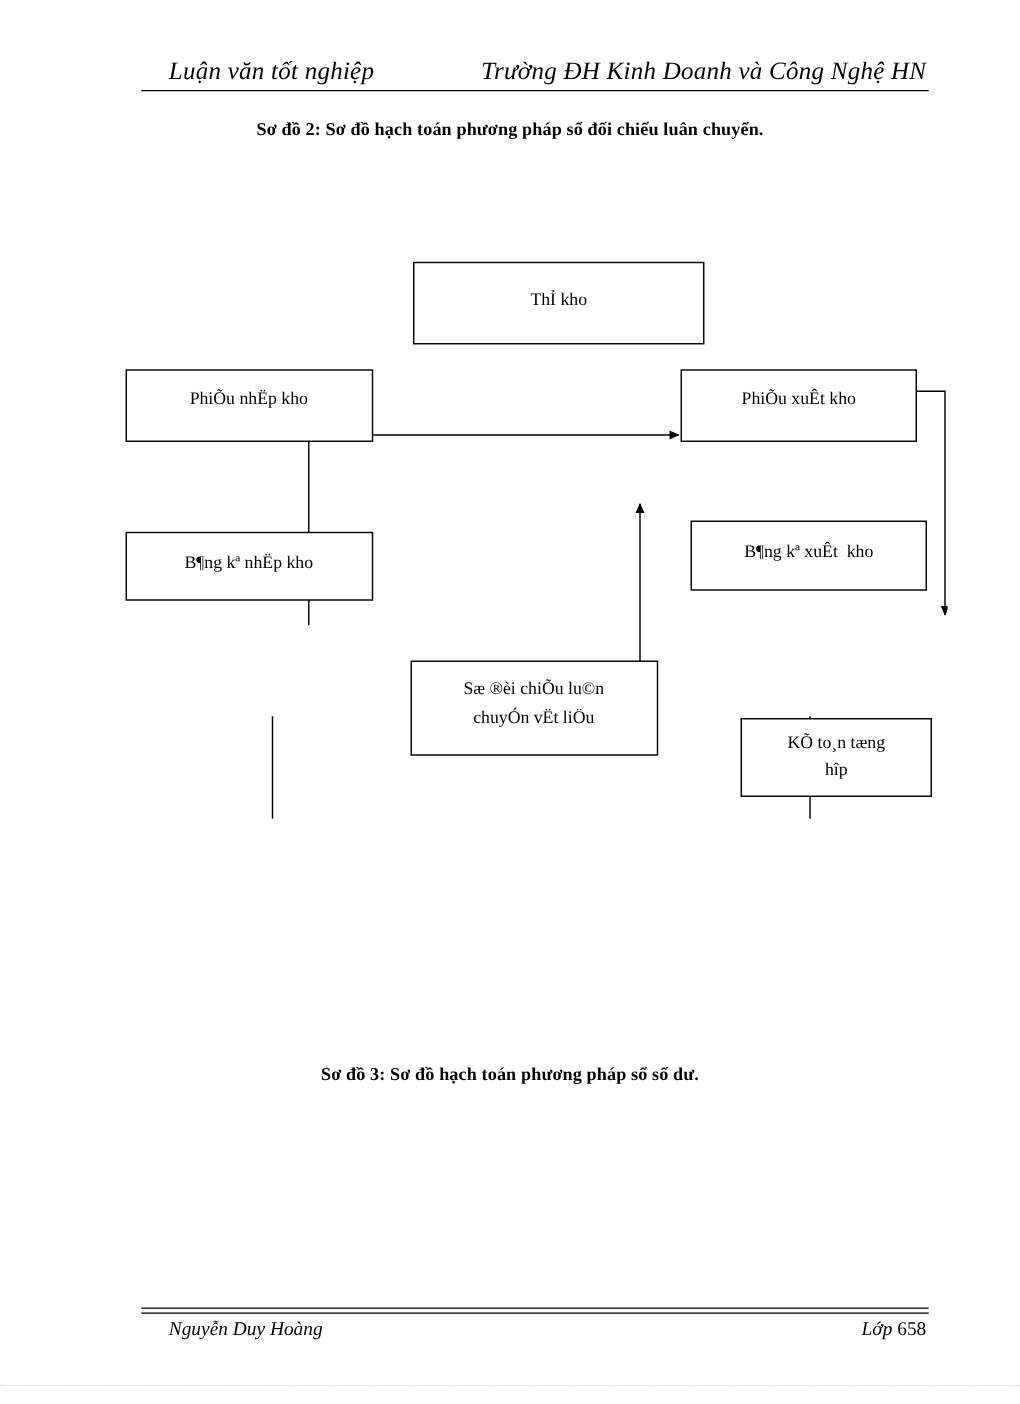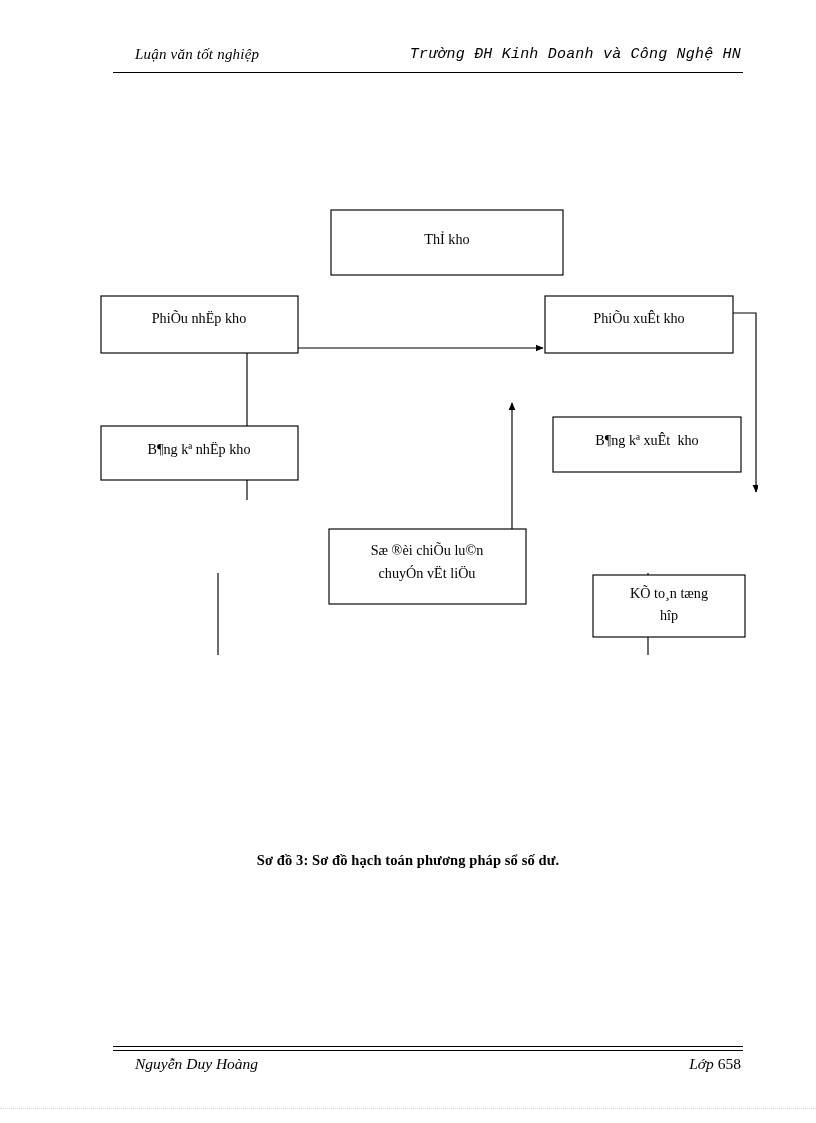--- a/index.html
+++ b/index.html
@@ -25,26 +25,26 @@
   
   .doc-header {
     position: absolute;
     left: 113px;
     top: 46px;
     width: 630px;
     display: flex;
     justify-content: space-between;
     align-items: flex-end;
     font-style: italic;
-    font-size: 15px;
+    font-size: 20px;
     letter-spacing: .2px;
     white-space: nowrap;
   }
   .doc-header .hdr-left { padding-left: 22px; }
-  .doc-header .hdr-right { padding-right: 2px; font-family: Liberation Mono, monospace; }
+  .doc-header .hdr-right { padding-right: 2px; }
   .header-rule {
     position: absolute;
     left: 113px;
     top: 72px;
     width: 630px;
     border-top: 1.3px solid #000;
   }
 
   
   .caption {
@@ -143,20 +143,21 @@
 <body>
 
 <div class="page">
 
   <div class="doc-header">
     <span class="hdr-left">Luận văn tốt nghiệp</span>
     <span class="hdr-right">Trường ĐH Kinh Doanh và Công Nghệ HN</span>
   </div>
   <div class="header-rule"></div>
 
+  <div class="caption" id="caption-2">Sơ đồ 2: Sơ đồ hạch toán phương pháp sổ đối chiếu luân chuyển.</div>
 
   <div id="diagram-wrap">
     <svg id="diagram-svg" width="670" height="460" viewBox="0 0 670 460" xmlns="http://www.w3.org/2000/svg">
 
       <defs>
         <marker id="arrowFull" viewBox="0 0 10 10" refX="9.2" refY="5" markerWidth="7" markerHeight="7" orient="auto-start-reverse">
           <path d="M 0 0.6 L 10 5 L 0 9.4 z" fill="#000"></path>
         </marker>
         <marker id="arrowFullStart" viewBox="0 0 10 10" refX="9.2" refY="5" markerWidth="7" markerHeight="7" orient="auto-start-reverse">
           <path d="M 0 0.6 L 10 5 L 0 9.4 z" fill="#000"></path>

